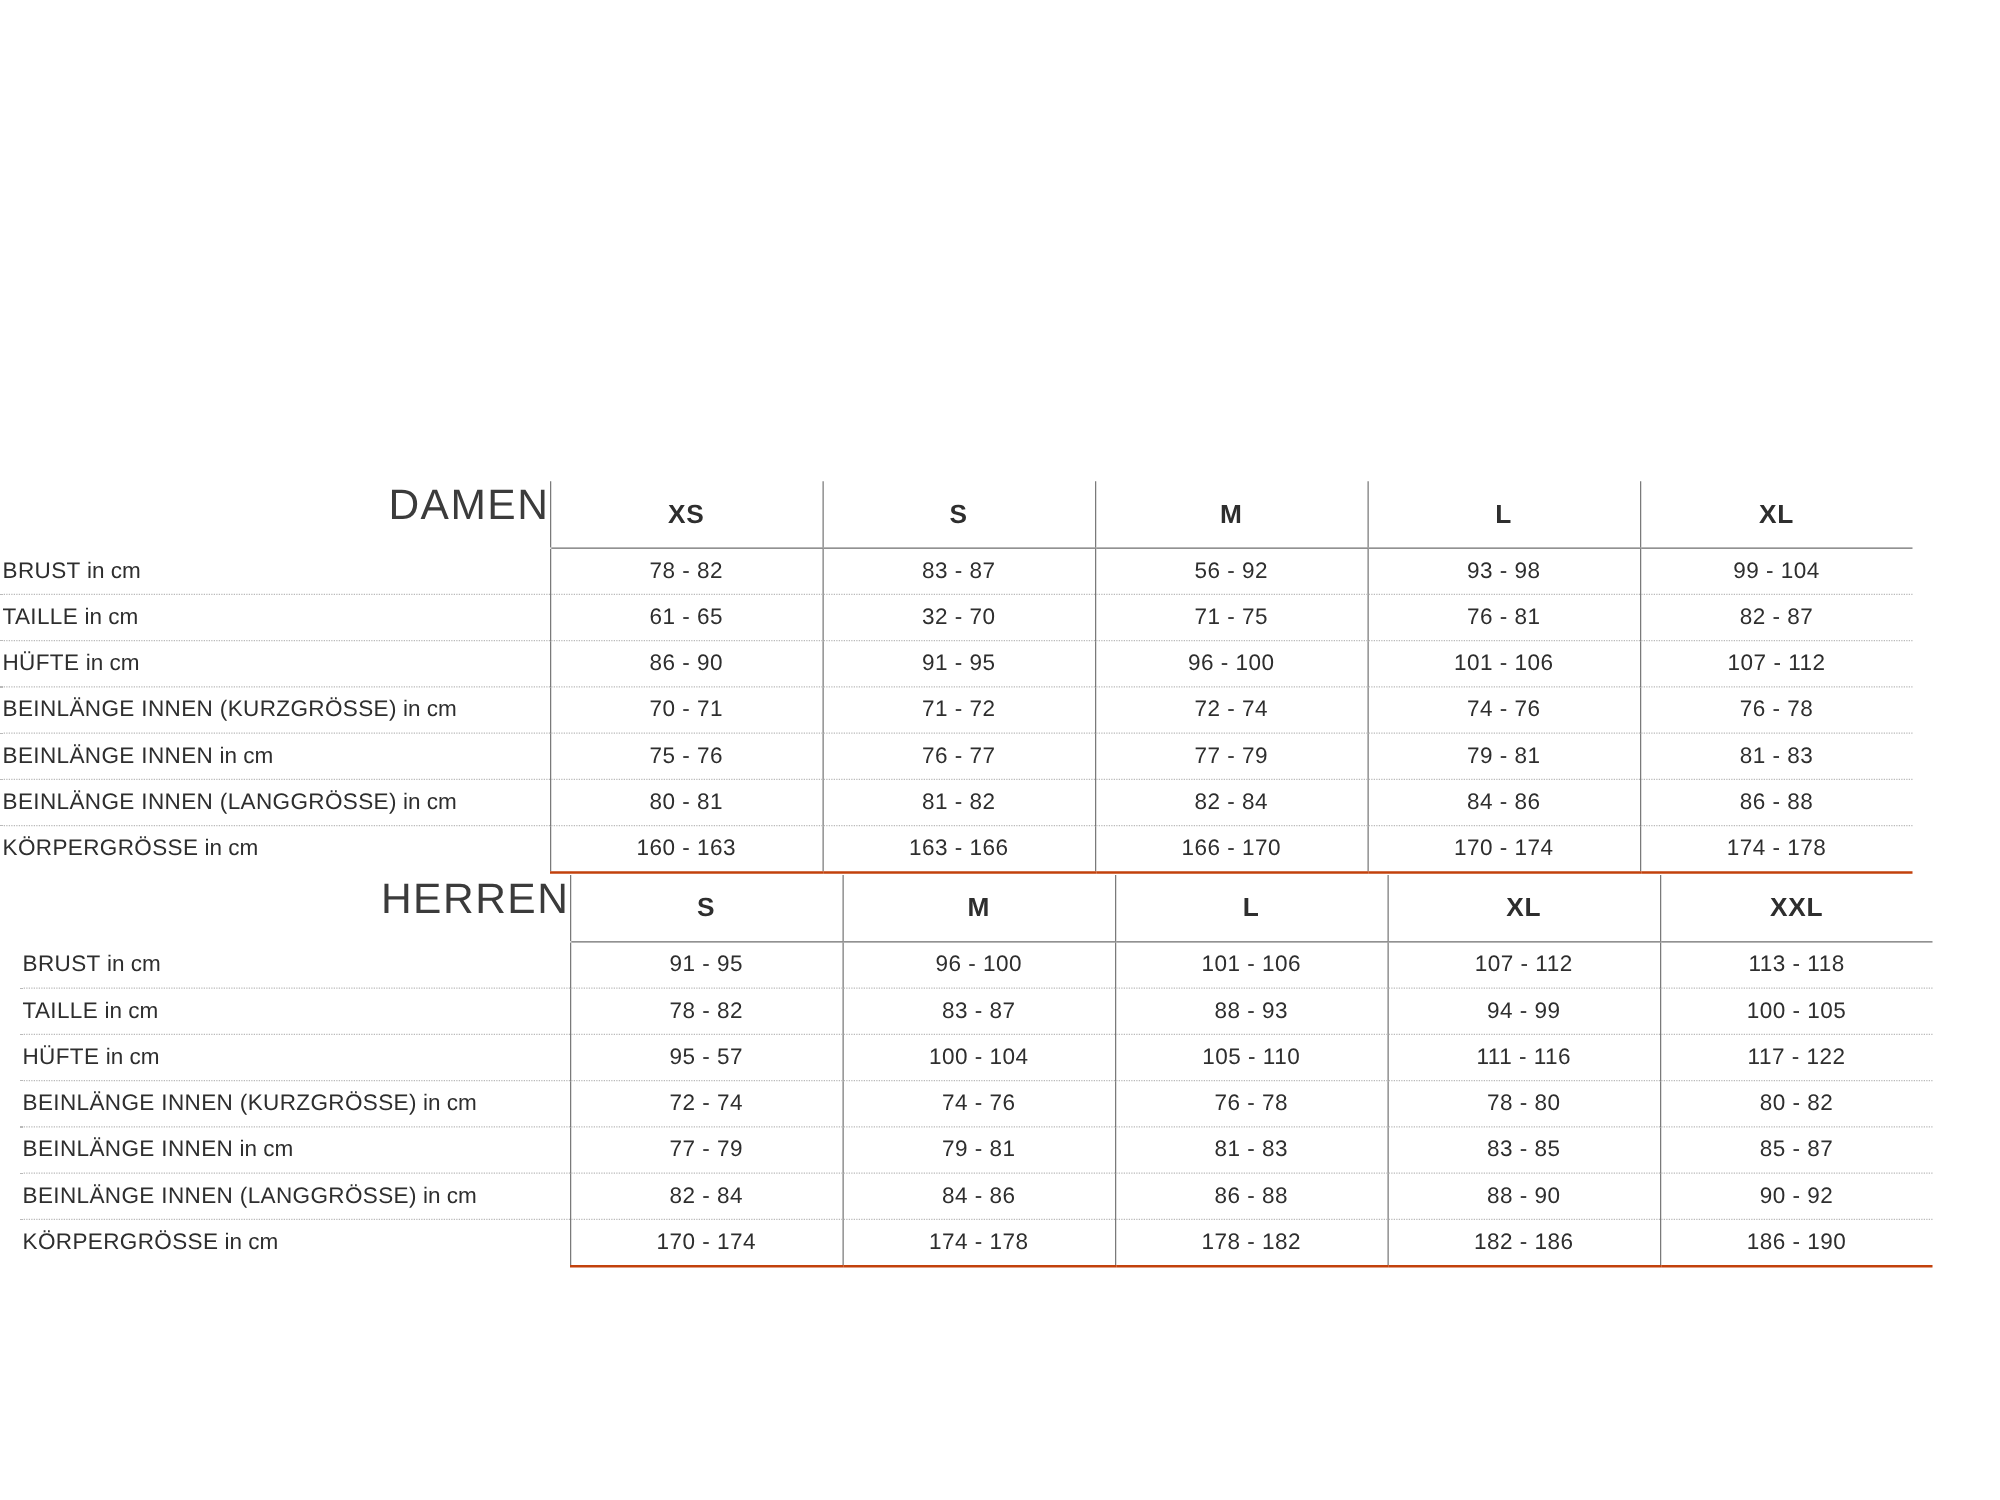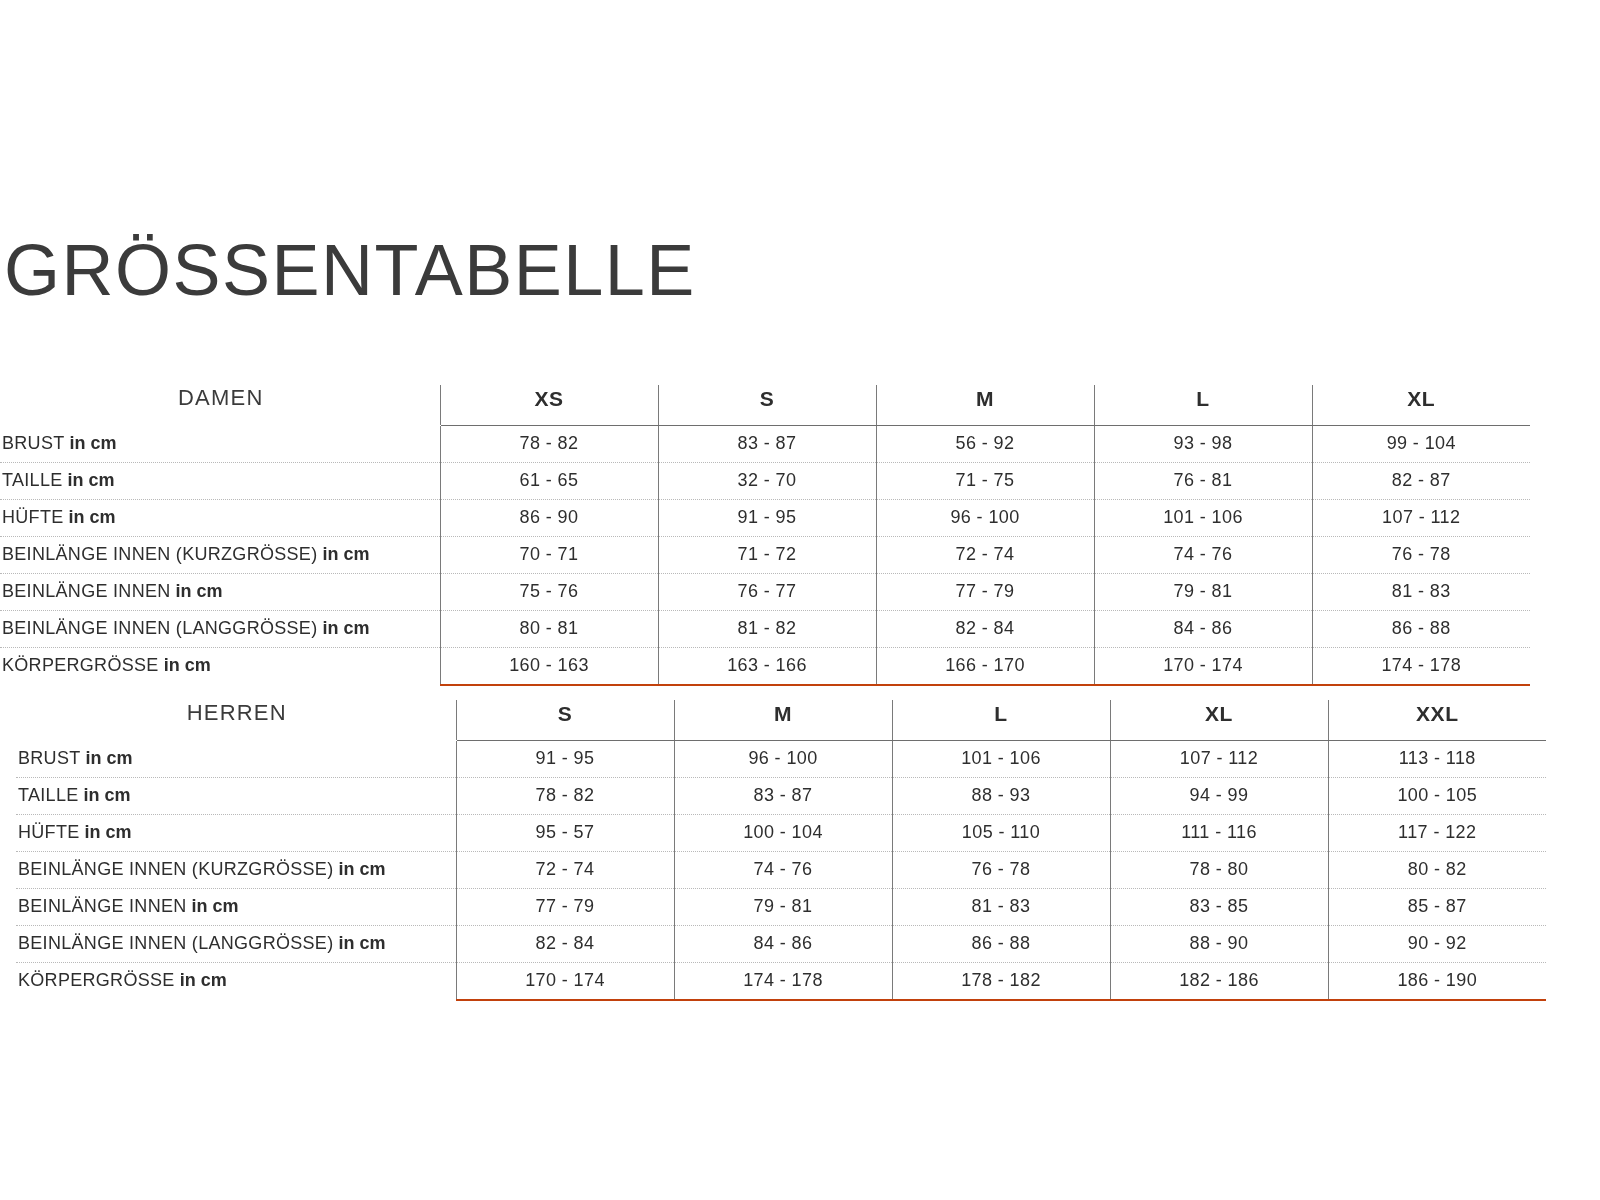--- a/index.html
+++ b/index.html
@@ -48,22 +48,22 @@
   }
   table.size-table col.label-col { width: 440px; }
   table.size-table col.size-col { width: 218px; }
 
   .hdr-row th {
     padding: 0 0 14px 0;
     vertical-align: bottom;
     border-bottom: 1px solid #6e6e6e;
   }
   .hdr-label {
-    text-align: center;
-    font-size: 22px;
+    text-align: right;
+    font-size: 34px;
     font-weight: 400;
     letter-spacing: 1.2px;
     color: #3b3b3b;
     padding-left: 2px !important;
     border-bottom: 1px solid transparent !important;
   }
   .hdr-size {
     text-align: center;
     font-size: 21px;
     font-weight: bold;
@@ -80,34 +80,33 @@
   }
   tbody tr:last-child td {
     border-bottom: 2px solid #c2410c;
   }
   td.row-label {
     text-align: left;
     padding-left: 2px;
     white-space: nowrap;
   }
   td.row-label .b { font-weight: normal; letter-spacing: 0.3px; }
-  td.row-label .n { font-weight: bold; }
+  td.row-label .n { font-weight: normal; }
   td.val {
     text-align: center;
     border-left: 1px solid #7a7a7a;
     letter-spacing: 0.4px;
   }
   tbody tr:last-child td.row-label { border-bottom: 1px solid transparent; }
 </style>
 </head>
 <body>
 
 <div class="page">
 
-  <h1 class="title">GRÖSSENTABELLE</h1>
 
   <div class="table-block" id="block-damen">
       <table class="size-table">
         <colgroup>
           <col class="label-col">
           <col class="size-col">
           <col class="size-col">
           <col class="size-col">
           <col class="size-col">
           <col class="size-col">

